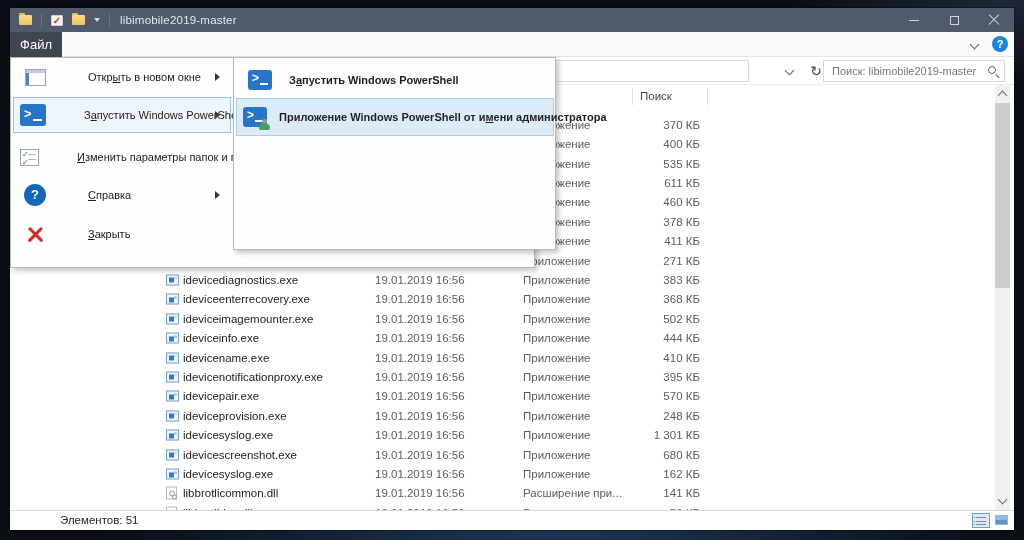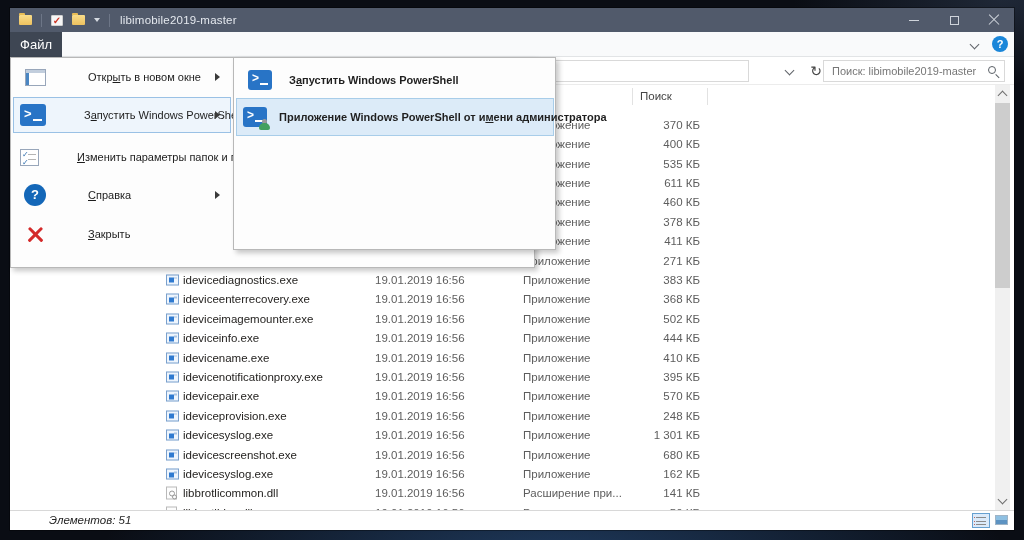--- a/index.html
+++ b/index.html
@@ -68,21 +68,21 @@
   .ftype { left:513px; color:#5d5d5d; }
   .fsize { left:560px; width:130px; text-align:right; color:#5d5d5d; }
   
   .vscroll { position:absolute; left:985px; top:77px; width:15px; height:425px; background:#f0f0f0; }
   .sc-arrow { position:absolute; left:4px; width:7px; height:7px; border-right:1.3px solid #6e6e6e; border-bottom:1.3px solid #6e6e6e; }
   .sc-up { top:7px; transform:rotate(-135deg); }
   .sc-down { bottom:7px; transform:rotate(45deg); }
   .sc-thumb { position:absolute; left:0; top:18px; width:15px; height:185px; background:#cdcdcd; }
   
   .statusbar { position:absolute; left:0; top:502px; width:100%; height:20px; background:#fff; border-top:1px solid #d8d8d8; font-size:11.5px; color:#252525; }
-  .status-count { position:absolute; left:39px; top:3px;font-style:italic; }
+  .status-count { position:absolute; left:50px; top:3px; }
   .view-btn { position:absolute; top:2px; width:18px; height:15px; }
   .vb-details { left:962px; background:#dbeafa; border:1px solid #66a0d0; }
   .vb-details i { position:absolute; left:3px; width:10px; height:1.4px; background:#8a8a8a; }
   .vb-details i::before { content:""; position:absolute; left:-2px; top:0; width:1.4px; height:1.4px; background:#c0675f; }
   .vb-thumb { left:983px; }
   .vb-thumb i { position:absolute; left:2px; top:2px; width:13px; height:10px; background:linear-gradient(#8fc0e2 55%,#5d93c2 55%); border:1px solid #9fb4c6; }
   
   .menu-panel { position:absolute; background:#fdfdfd; border:1px solid #b8b8b8; box-shadow:3px 3px 5px rgba(0,0,0,.22); }
   #file-menu { left:0; top:49px; width:525px; height:211px; z-index:10; }
   #ps-submenu { left:223px; top:49px; width:323px; height:193px; z-index:11; }

